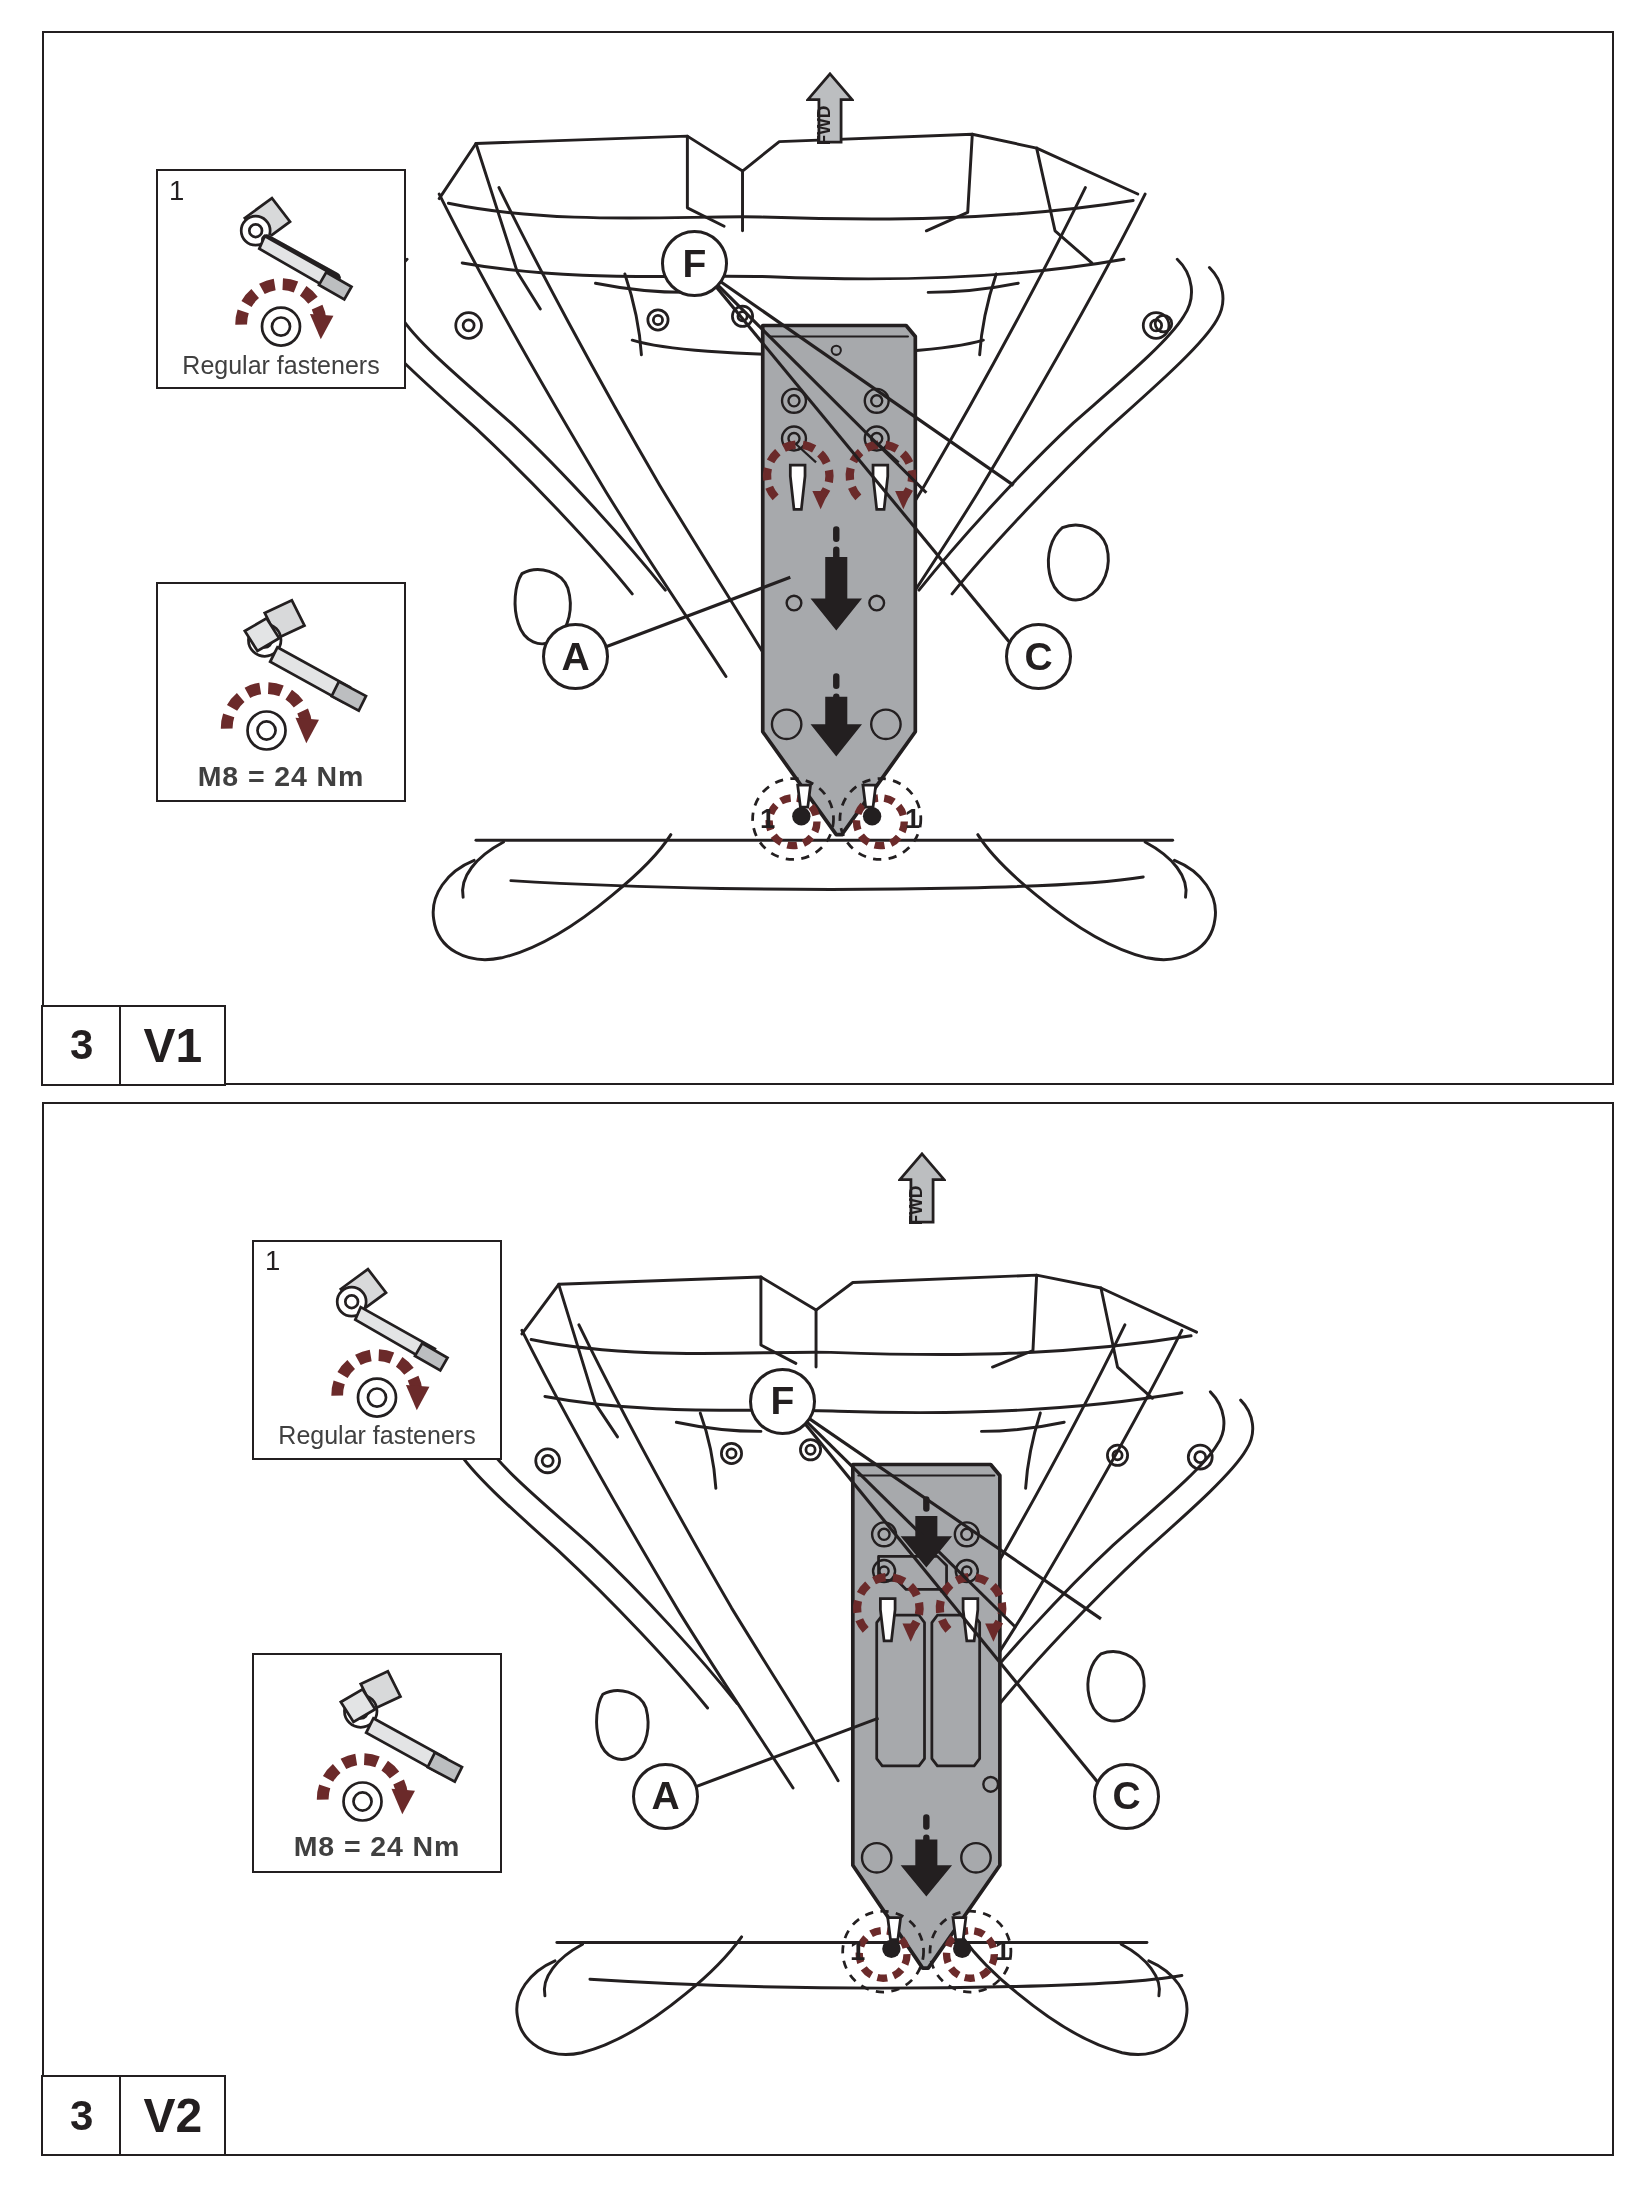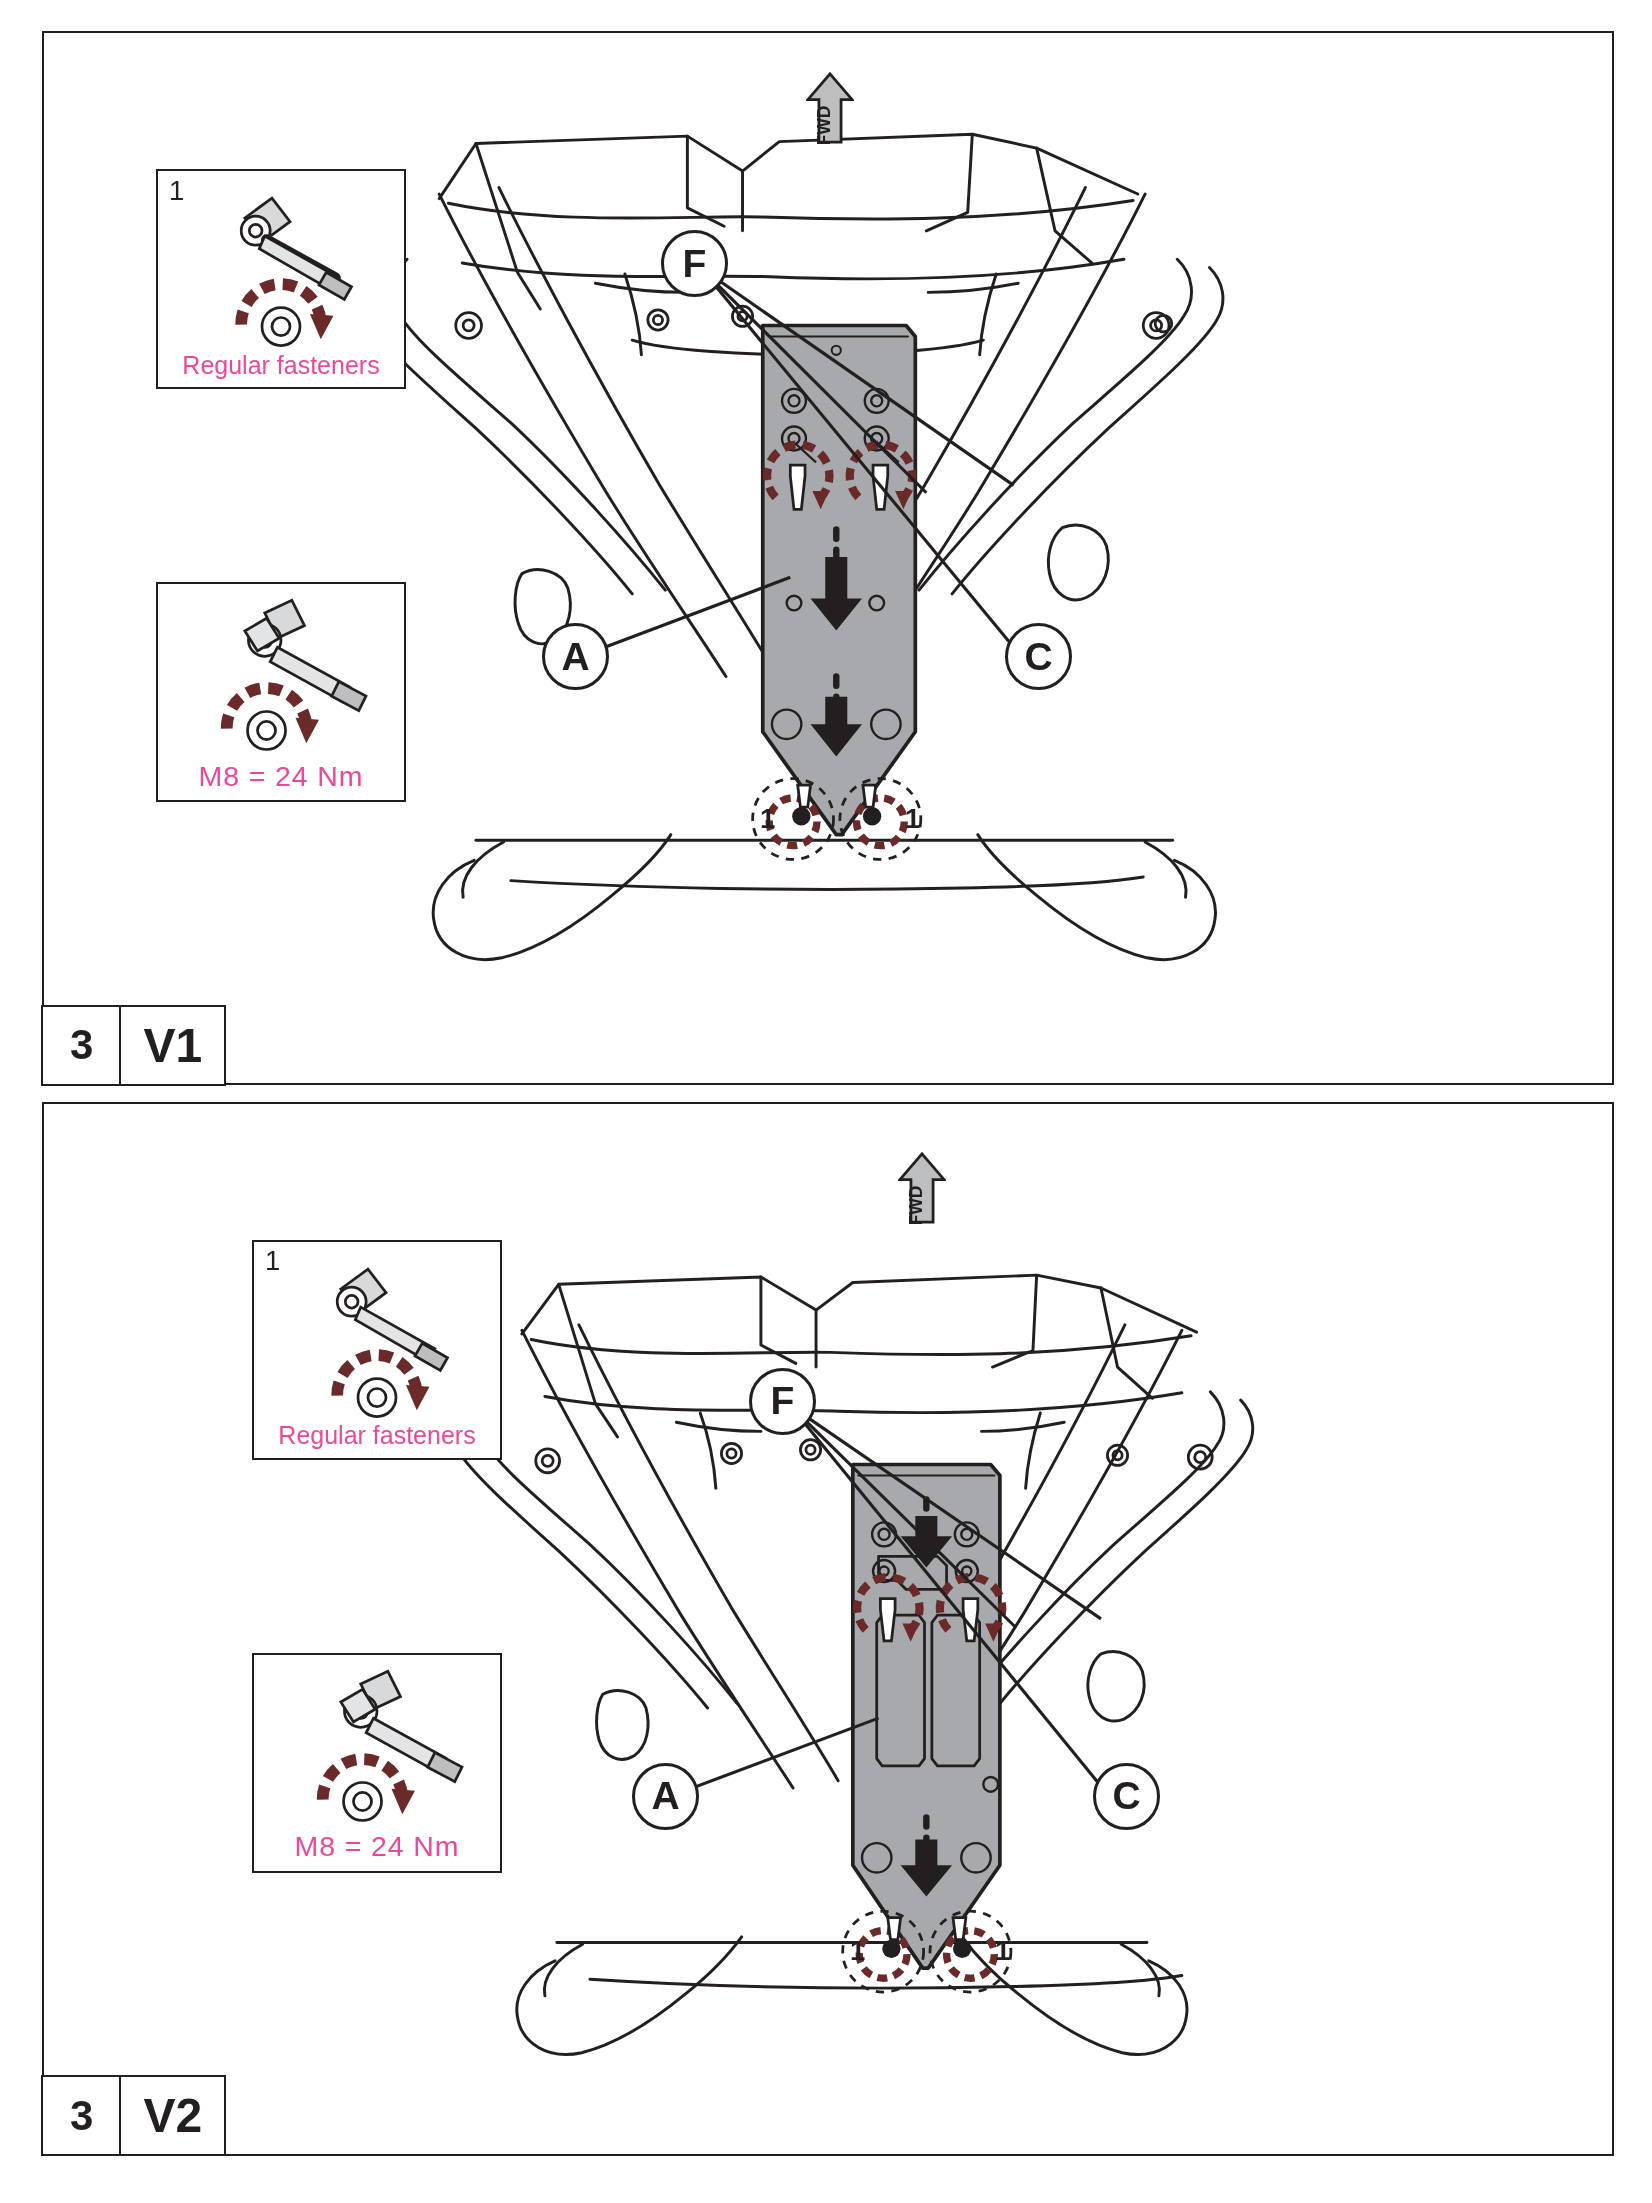--- a/index.html
+++ b/index.html
@@ -79,24 +79,24 @@
     font-size: 27.5px;
     color: #231f20;
   }
   .tool-box .tb-caption {
     position: absolute;
     left: 0;
     right: 0;
     bottom: 7.3px;
     text-align: center;
     font-size: 25px;
-    color: #ec4899;
+    color: #404040;
   }
   .tool-box .tb-caption.bold {
-    font-weight: normal;
+    font-weight: bold;
     font-size: 28.5px;
     letter-spacing: 0.9px;
   }
   .tool-art {
     position: absolute;
     left: 0;
     right: 0;
     top: 0;
     bottom: 0;
   }

